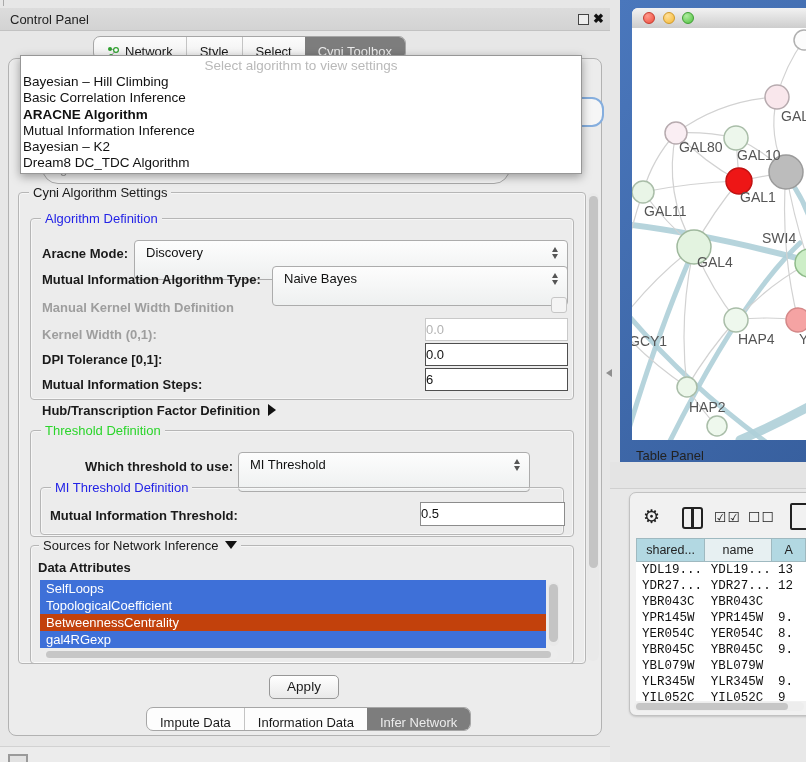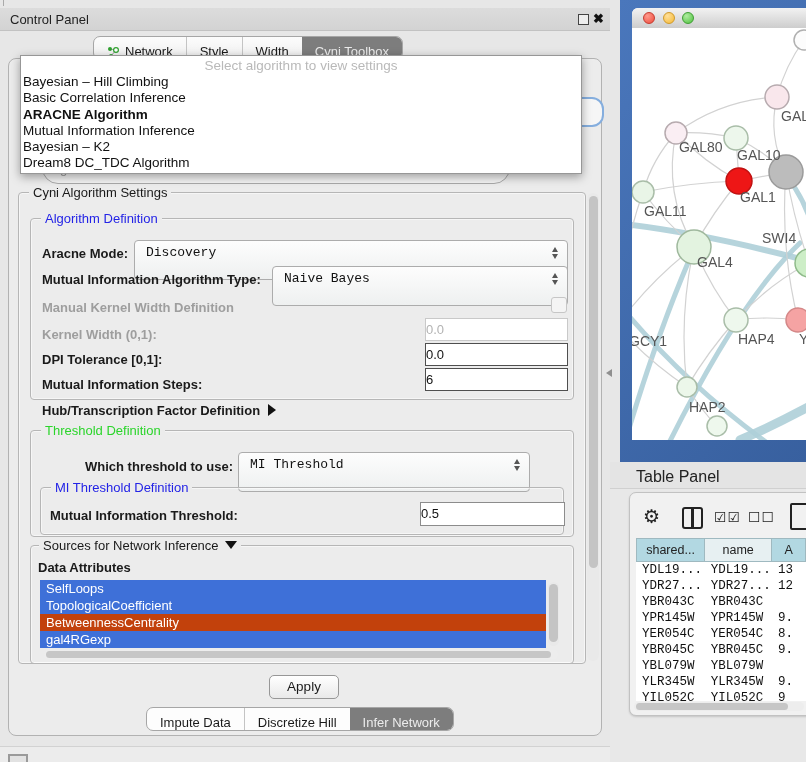--- a/index.html
+++ b/index.html
@@ -38,21 +38,21 @@
   .popup-item.sel{font-weight:bold;}
   
   .group{position:absolute;border:1px solid #b6b6b6;border-radius:4px;
          box-shadow:inset 0 0 0 1px rgba(255,255,255,.55);}
   .legend{position:absolute;top:-8px;font-size:13px;background:#ececec;padding:0 4px;white-space:nowrap;}
   .legend.blue{color:#2323e6;}
   .legend.green{color:#2bd52b;}
   .lbl{position:absolute;font-size:13px;font-weight:bold;color:#1a1a1a;white-space:nowrap;}
   .lbl.dis{color:#9e9e9e;}
   .combo{position:absolute;height:40px;border:1px solid #acacac;border-radius:4px;
-         background:linear-gradient(#fdfdfd,#eef0f0);box-sizing:border-box;font-family:Liberation Mono, monospace;}
+         background:linear-gradient(#fdfdfd,#eef0f0);box-sizing:border-box;}
   .combo .val{position:absolute;left:11px;top:4px;font-size:13px;color:#111;}
   .spin{position:absolute;right:8px;top:5px;width:7px;height:14px;}
   .spin:before,.spin:after{content:"";position:absolute;left:0;border-left:3.5px solid transparent;
         border-right:3.5px solid transparent;}
   .spin:before{top:1px;border-bottom:5px solid #555;}
   .spin:after{bottom:1px;border-top:5px solid #555;}
   .field{position:absolute;background:#fff;box-sizing:border-box;font-size:13px;
          padding:3px 6px 0 0;}
   .field.dark{border:1px solid #4f4f4f;color:#111;}
   .field.mid{border:1px solid #8c8c8c;color:#111;}
@@ -84,21 +84,21 @@
   .net-titlebar{position:absolute;left:0;top:0;width:174px;height:20px;
                 background:linear-gradient(#f2f2f2,#cdcdcd);border-bottom:1px solid #a8a8a8;}
   .light{position:absolute;top:4px;width:12px;height:12px;border-radius:50%;box-sizing:border-box;}
   .light.red{left:11px;background:radial-gradient(circle at 35% 30%,#ff9a8d,#ee4b3c);border:1px solid #c43c30;}
   .light.yellow{left:31px;background:radial-gradient(circle at 35% 30%,#ffe09a,#f5b835);border:1px solid #cf9a2c;}
   .light.green{left:50px;background:radial-gradient(circle at 35% 30%,#b0eca0,#4fc13f);border:1px solid #3f9e33;}
   .net-canvas{position:absolute;left:0;top:20px;width:174px;height:412px;background:#fff;}
   
   .tp-region{left:610px;top:462px;width:196px;height:300px;background:#e8e8e8;}
   .tp-headerbar{left:610px;top:462px;width:196px;height:26px;background:#e4e4e4;border-bottom:1px solid #d0d0d0;}
-  .tp-title{left:636px;top:468px;font-size:16px;color:#222;}
+  .tp-title{left:636px;top:448px;font-size:13px;color:#222;}
   .table-box{left:629px;top:492px;width:200px;height:222px;background:#f1f1f1;border:1px solid #c2c2c2;
              border-radius:7px;box-shadow:0 1px 2px rgba(0,0,0,.15);}
   .gear{left:643px;top:505px;font-size:19px;color:#222;font-family:"DejaVu Sans",sans-serif;}
   .colicon{left:682px;top:507px;width:17px;height:18px;border:2.5px solid #222;border-radius:3px;}
   .colicon:before{content:"";position:absolute;left:7px;top:0;width:2.5px;height:18px;background:#222;}
   .chkpair{position:absolute;font-size:14px;color:#222;letter-spacing:1px;font-family:"DejaVu Sans",sans-serif;}
   .docicon{left:790px;top:503px;width:14px;height:23px;border:2.5px solid #222;border-radius:2px;background:#f1f1f1;}
   .tbl{left:636px;top:538px;width:170px;height:172px;overflow:hidden;}
   .tbl-headrow{display:flex;height:24px;}
   .tbl-h{box-sizing:border-box;border:1px solid #9fb9c0;border-left:none;font-size:12.5px;
@@ -127,21 +127,21 @@
         <circle cx="3" cy="3" r="2" fill="#2fa12f"></circle>
         <circle cx="9" cy="4" r="2.4" fill="#ffffff" stroke="#2fa12f" stroke-width="1.2"></circle>
         <circle cx="4" cy="10" r="2" fill="#2fa12f"></circle>
       </svg>
       <span>Network</span>
     </div>
     <div class="tab">
       <span>Style</span>
     </div>
     <div class="tab">
-      <span>Width</span>
+      <span>Select</span>
     </div>
     <div class="tab sel">
       <span>Cyni Toolbox</span>
     </div>
   </div>
 
   <div class="abs main-panel"></div>
 
   <div class="abs bg-combo2"></div>
   <div class="abs bg-combo"></div>
@@ -223,21 +223,21 @@
     <div class="hthumb" style="left:2px;top:1px;width:505px;height:7px;"></div>
   </div>
 
   <div class="abs apply-btn">Apply</div>
 
   <div class="abs bot-tabstrip">
     <div class="tab">
         <span>Impute Data</span>
       </div>
     <div class="tab">
-        <span>Discretize Hill</span>
+        <span>Information Data</span>
       </div>
     <div class="tab sel">
         <span>Infer Network</span>
       </div>
   </div>
 
   <div class="abs splitter-arrow"></div>
   <div class="abs statusbar"></div>
   <div class="abs mini-dock"></div>
 

